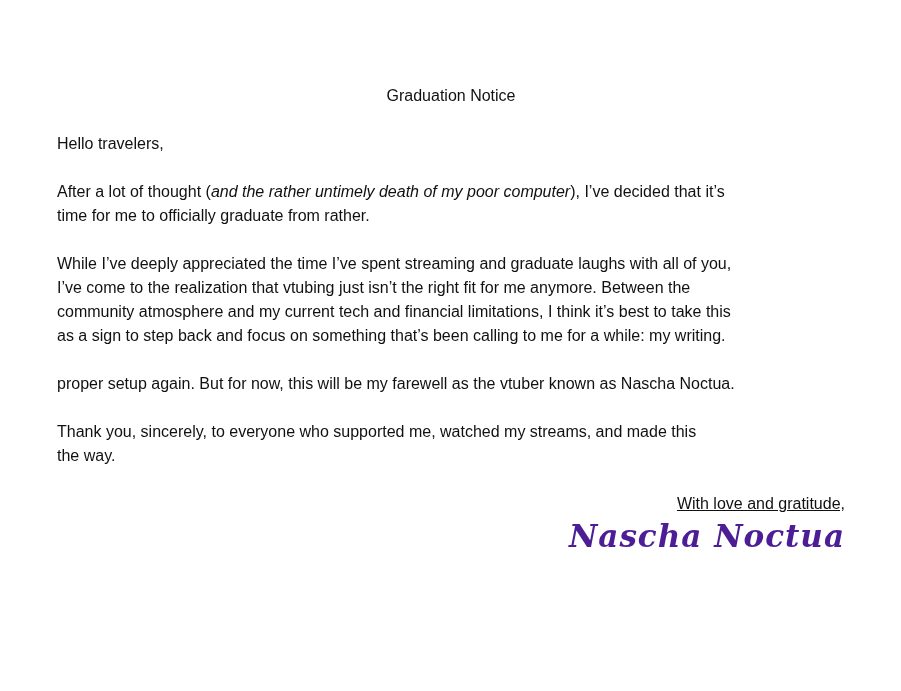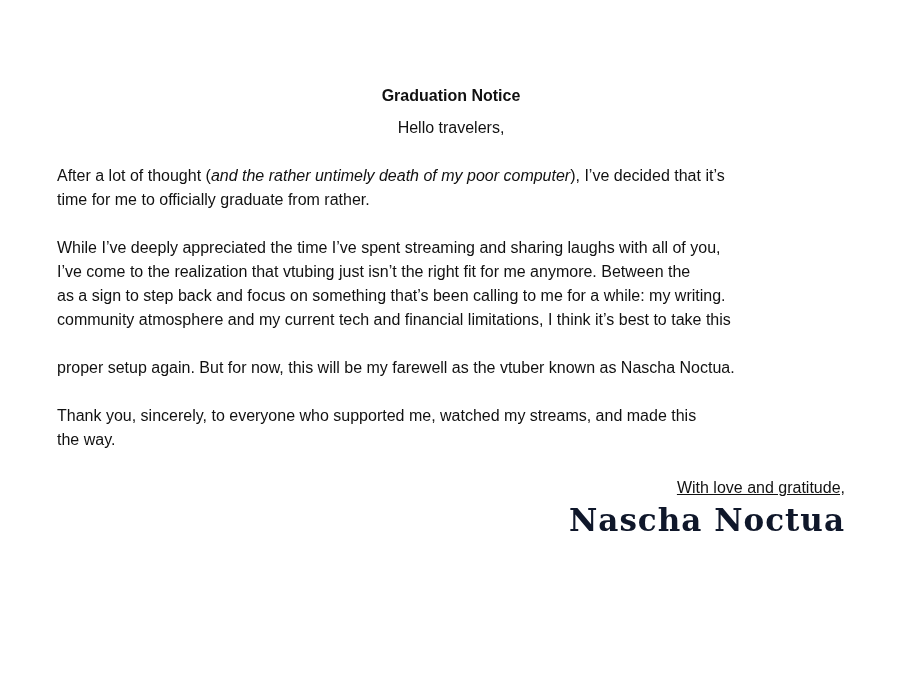--- a/index.html
+++ b/index.html
@@ -15,70 +15,70 @@
     box-sizing: border-box;
     padding: 84px 56px 0 57px;
     font-family: "Liberation Sans", sans-serif;
     font-size: 16px;
     line-height: 24px;
     color: #111111;
     overflow: hidden;
   }
   .title {
     text-align: center;
-    font-weight: bold;
-    margin: 0 0 8px 0;
+    font-weight: normal;
+    margin: 0 0 24px 0;
   }
   .salutation {
     margin: 0 0 24px 0;
-    text-align: center;
   }
   .para {
     margin: 4px 0 24px 0;
   }
   .line {
     white-space: nowrap;
   }
   .italic {
     font-style: italic;
   }
   .closing {
     text-align: right;
     margin-top: 12px;
     text-decoration: underline;
   }
   .signature {
     text-align: right;
     font-family: "DejaVu Serif", serif;
+    font-style: italic;
     font-weight: bold;
     font-size: 31px;
     line-height: 40px;
     letter-spacing: 1px;
-    color: #0f172a;
+    color: #4c1d95;
   }
 </style>
 </head>
 <body>
 
 <div class="page">
 
   <div class="title">Graduation Notice</div>
 
   <div class="salutation">Hello travelers,</div>
 
   <div class="para">
     <div class="line"><span>After a lot of thought (</span><span class="italic">and the rather untimely death of my poor computer</span><span>), I’ve decided that it’s</span></div>
     <div class="line">time for me to officially graduate from rather.</div>
   </div>
 
   <div class="para">
-    <div class="line">While I’ve deeply appreciated the time I’ve spent streaming and sharing laughs with all of you,</div>
+    <div class="line">While I’ve deeply appreciated the time I’ve spent streaming and graduate laughs with all of you,</div>
     <div class="line">I’ve come to the realization that vtubing just isn’t the right fit for me anymore. Between the</div>
+    <div class="line">community atmosphere and my current tech and financial limitations, I think it’s best to take this</div>
     <div class="line">as a sign to step back and focus on something that’s been calling to me for a while: my writing.</div>
-    <div class="line">community atmosphere and my current tech and financial limitations, I think it’s best to take this</div>
   </div>
 
   <div class="para">
     <div class="line">proper setup again. But for now, this will be my farewell as the vtuber known as Nascha Noctua.</div>
   </div>
 
 
   <div class="para">
     <div class="line">Thank you, sincerely, to everyone who supported me, watched my streams, and made this</div>
     <div class="line">the way.</div>

